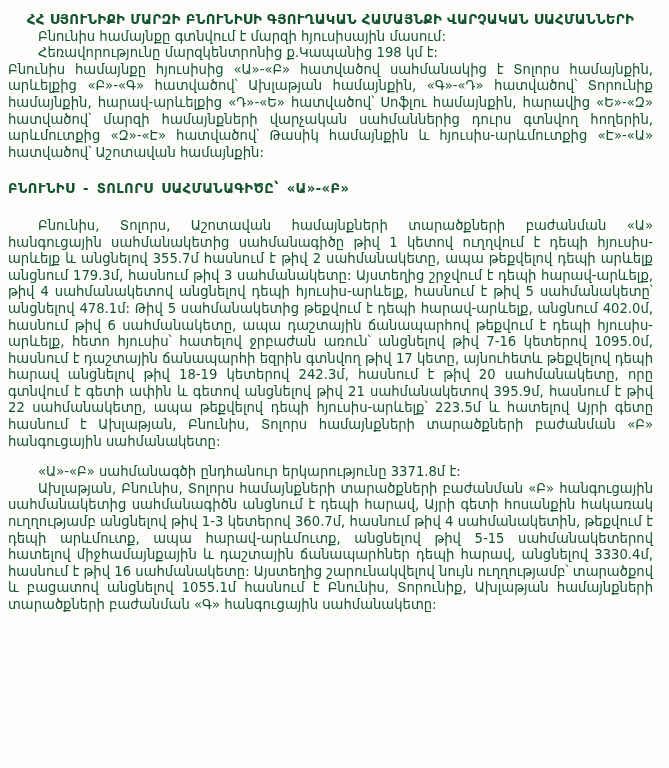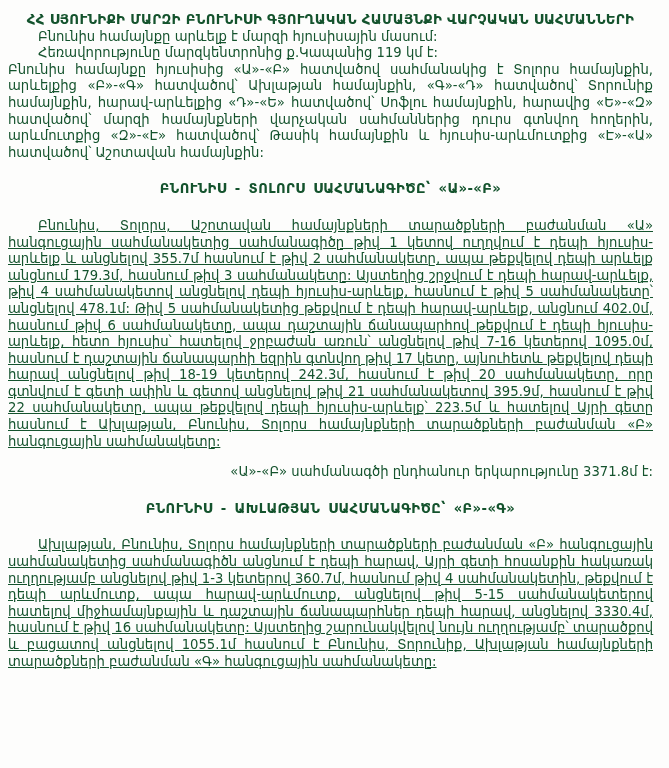--- a/index.html
+++ b/index.html
@@ -33,56 +33,54 @@
     margin: 0;
     text-align: justify;
   }
   .para.indent {
     text-indent: 30px;
   }
   .para.single {
     text-align: left;
   }
   .section-heading {
-    text-align: center;
+    text-align: left;
     font-weight: bold;
     letter-spacing: 0.4px;
     word-spacing: 3px;
     margin: 20px 0 20px 0;
   }
   .total-line {
     margin: 14px 0 0 0;
     text-indent: 30px;
-    text-align: right;
+    text-align: left;
   }
   .section-body {
     margin: 0;
     text-align: justify;
     text-indent: 30px;
-    text-decoration: underline;
   }
 </style>
 </head>
 <body>
 
 <div class="page">
 
   <p class="doc-title">ՀՀ ՍՅՈՒՆԻՔԻ ՄԱՐԶԻ ԲՆՈՒՆԻՍԻ ԳՅՈՒՂԱԿԱՆ ՀԱՄԱՅՆՔԻ ՎԱՐՉԱԿԱՆ ՍԱՀՄԱՆՆԵՐԻ</p>
 
 
-  <p class="para indent single">Բնունիս համայնքը արևելք է մարզի հյուսիսային մասում:</p>
+  <p class="para indent single">Բնունիս համայնքը գտնվում է մարզի հյուսիսային մասում:</p>
 
-  <p class="para indent single">Հեռավորությունը մարզկենտրոնից ք.Կապանից 119 կմ է:</p>
+  <p class="para indent single">Հեռավորությունը մարզկենտրոնից ք.Կապանից 198 կմ է:</p>
 
   <p class="para">Բնունիս համայնքը հյուսիսից «Ա»-«Բ» հատվածով սահմանակից է Տոլորս համայնքին, արևելքից «Բ»-«Գ» հատվածով՝ Ախլաթյան համայնքին, «Գ»-«Դ» հատվածով՝ Տորունիք համայնքին, հարավ-արևելքից «Դ»-«Ե» հատվածով՝ Սոֆլու համայնքին, հարավից «Ե»-«Զ» հատվածով՝ մարզի համայնքների վարչական սահմաններից դուրս գտնվող հողերին, արևմուտքից «Զ»-«Է» հատվածով՝ Թասիկ համայնքին և հյուսիս-արևմուտքից «Է»-«Ա» հատվածով՝ Աշոտավան համայնքին:</p>
 
   <p class="section-heading">ԲՆՈՒՆԻՍ - ՏՈԼՈՐՍ  ՍԱՀՄԱՆԱԳԻԾԸ՝  «Ա»-«Բ»</p>
 
   <p class="section-body">Բնունիս, Տոլորս, Աշոտավան համայնքների տարածքների բաժանման «Ա» հանգուցային սահմանակետից սահմանագիծը թիվ 1 կետով ուղղվում է դեպի հյուսիս-արևելք և անցնելով 355.7մ հասնում է թիվ 2 սահմանակետը, ապա թեքվելով դեպի արևելք անցնում 179.3մ, հասնում թիվ 3 սահմանակետը: Այստեղից շրջվում է դեպի հարավ-արևելք, թիվ 4 սահմանակետով անցնելով դեպի հյուսիս-արևելք, հասնում է թիվ 5 սահմանակետը՝ անցնելով 478.1մ: Թիվ 5 սահմանակետից թեքվում է դեպի հարավ-արևելք, անցնում 402.0մ, հասնում թիվ 6 սահմանակետը, ապա դաշտային ճանապարհով թեքվում է դեպի հյուսիս-արևելք, հետո հյուսիս՝ հատելով ջրբաժան առուն՝ անցնելով թիվ 7-16 կետերով 1095.0մ, հասնում է դաշտային ճանապարհի եզրին գտնվող թիվ 17 կետը, այնուհետև թեքվելով դեպի հարավ անցնելով թիվ 18-19 կետերով 242.3մ, հասնում է թիվ 20 սահմանակետը, որը գտնվում է գետի ափին և գետով անցնելով թիվ 21 սահմանակետով 395.9մ, հասնում է թիվ 22 սահմանակետը, ապա թեքվելով դեպի հյուսիս-արևելք՝ 223.5մ և հատելով Այրի գետը հասնում է Ախլաթյան, Բնունիս, Տոլորս համայնքների տարածքների բաժանման «Բ» հանգուցային սահմանակետը:</p>
 
   <p class="total-line">«Ա»-«Բ» սահմանագծի ընդհանուր երկարությունը 3371.8մ է:</p>
 
-  <p class="section-heading">ԲՆՈՒՆԻՍ - ԱԽԼԱԹՅԱՆ  ՍԱՀՄԱՆԱԳԻԾԸ՝  «Բ»-«Գ»</p>
 
   <p class="section-body">Ախլաթյան, Բնունիս, Տոլորս համայնքների տարածքների բաժանման «Բ» հանգուցային սահմանակետից սահմանագիծն անցնում է դեպի հարավ, Այրի գետի հոսանքին հակառակ ուղղությամբ անցնելով թիվ 1-3 կետերով 360.7մ, հասնում թիվ 4 սահմանակետին, թեքվում է դեպի արևմուտք, ապա հարավ-արևմուտք, անցնելով թիվ 5-15 սահմանակետերով հատելով միջհամայնքային և դաշտային ճանապարհներ դեպի հարավ, անցնելով 3330.4մ, հասնում է թիվ 16 սահմանակետը: Այստեղից շարունակվելով նույն ուղղությամբ՝ տարածքով և բացատով անցնելով 1055.1մ հասնում է Բնունիս, Տորունիք, Ախլաթյան համայնքների տարածքների բաժանման «Գ» հանգուցային սահմանակետը:</p>
 
 
 </div>
 
 </body></html>

